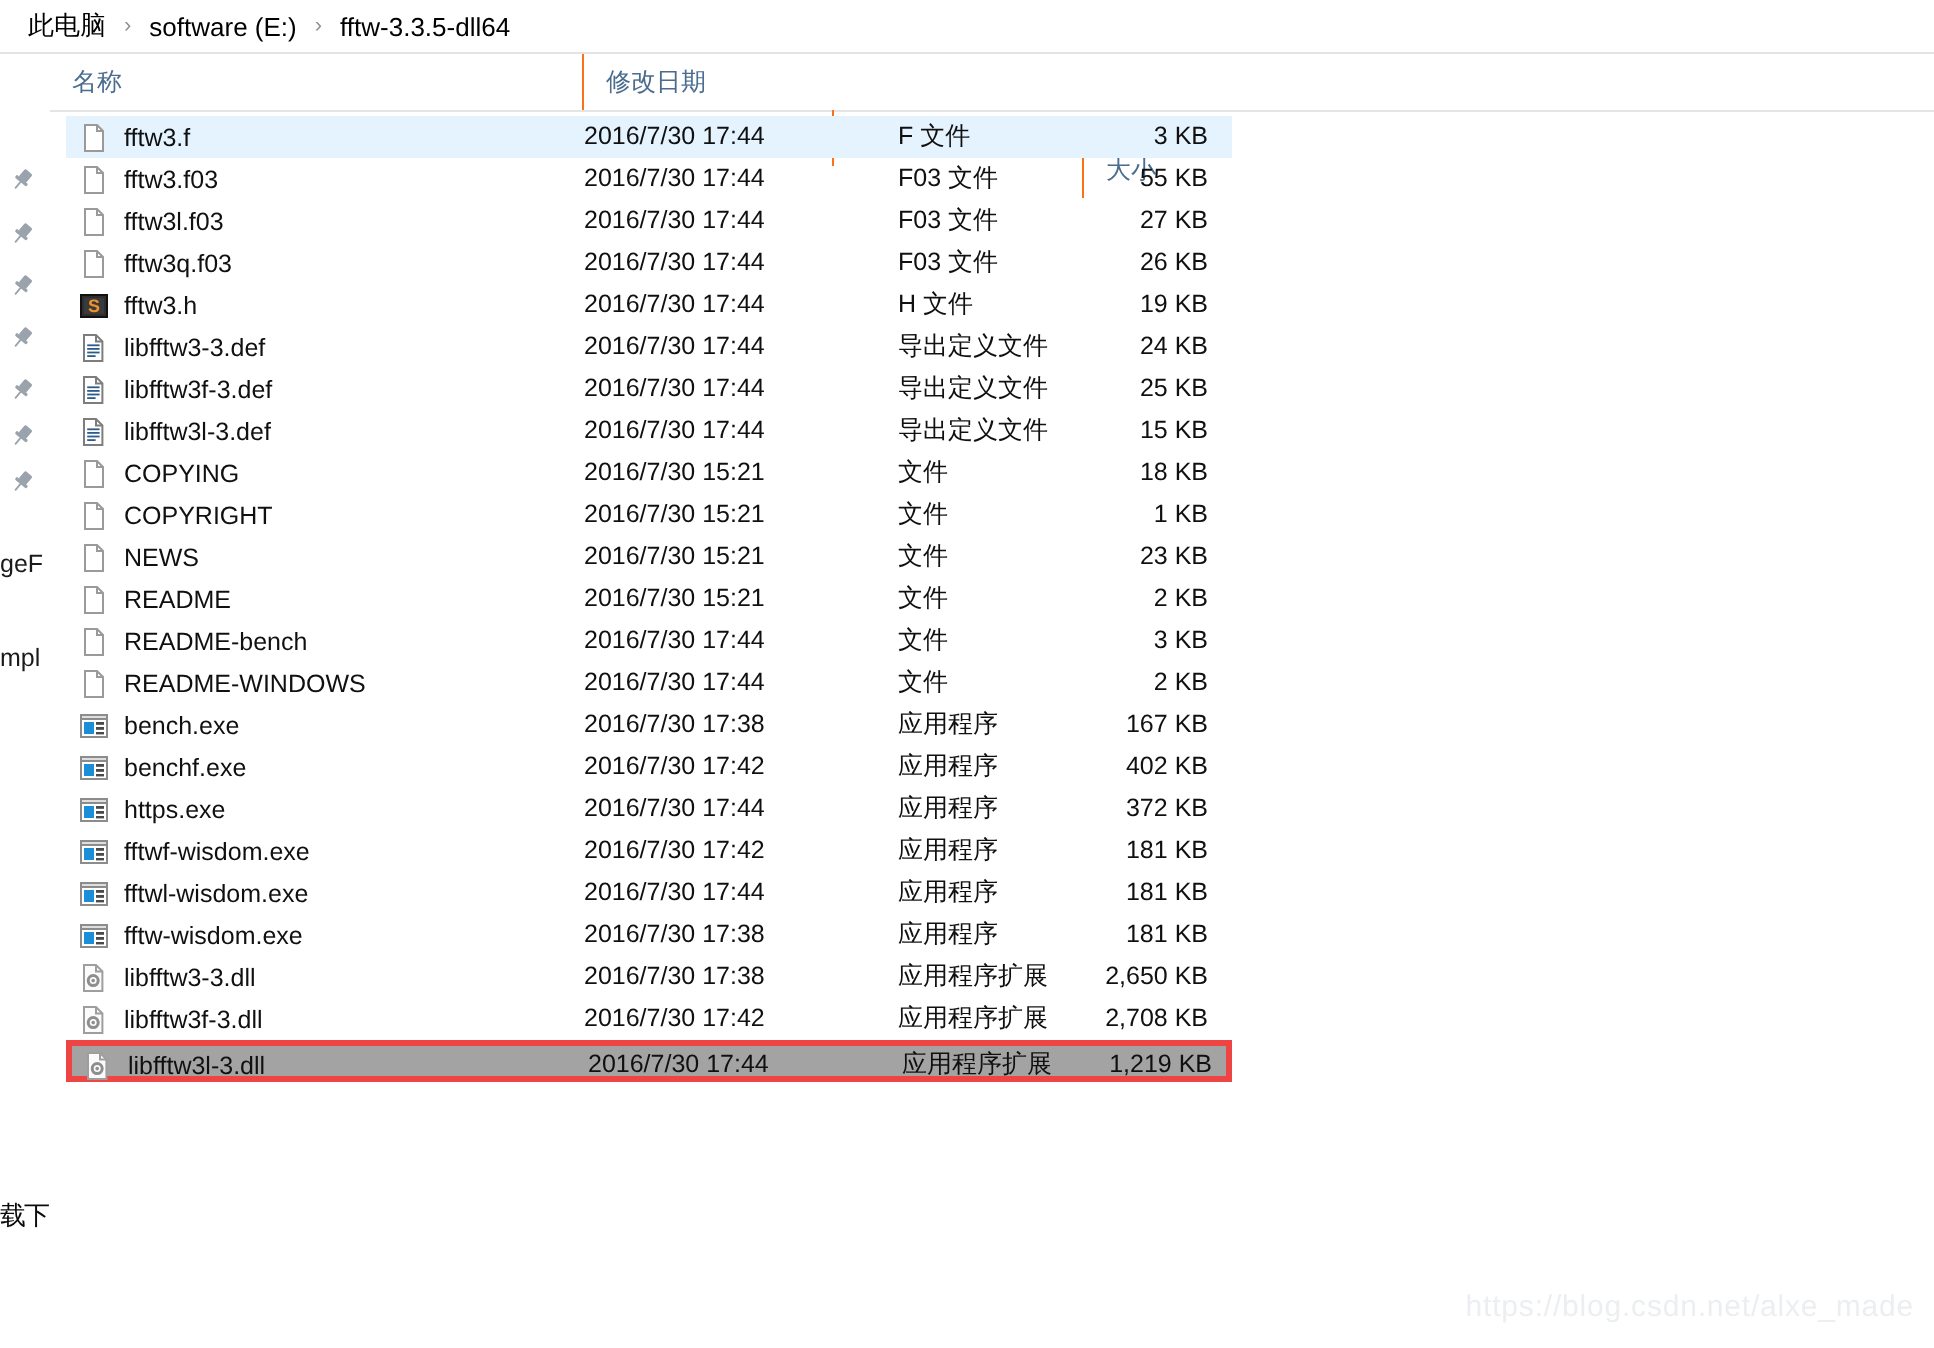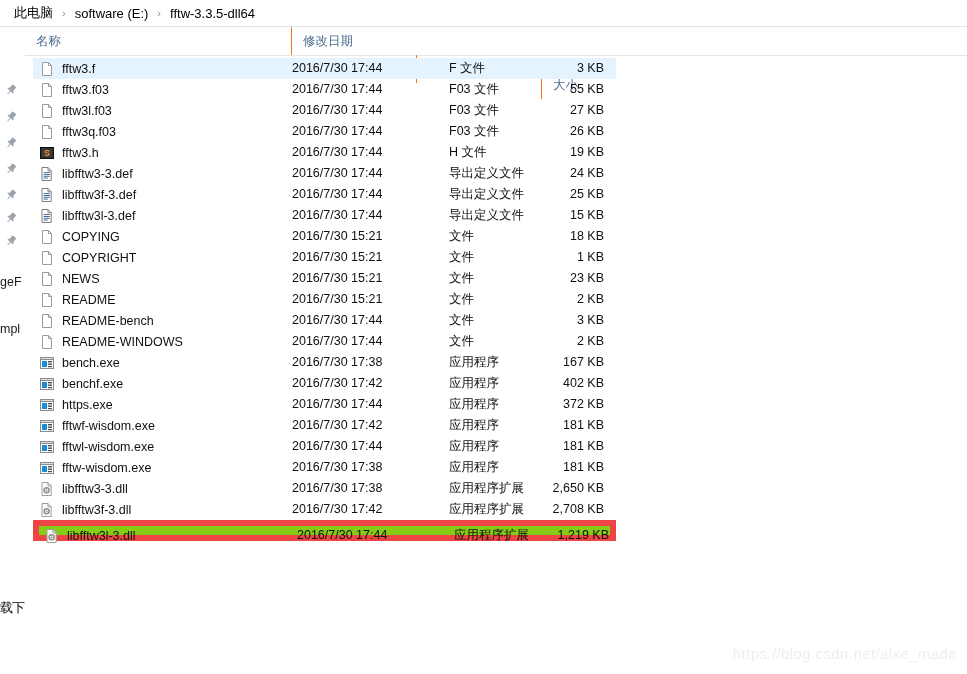--- a/index.html
+++ b/index.html
@@ -117,22 +117,22 @@
   .file-row {
     position: relative;
     height: 21px;
     width: 583px;
     margin-left: 8px;
     box-sizing: border-box;
     border: 1px solid transparent;
     white-space: nowrap;
   }
   .file-row.selected {
-    background: #84cc16;
-    border: 6px solid #ef4444;
+    background: #a3a3a3;
+    border: 3px solid #ef4444;
   }
   .file-row.focused {
     background: #e5f3ff;
     border: 1px solid transparent;
   }
 
   .cell-name {
     position: absolute;
     left: 5px; top: 0;
     height: 19px;

